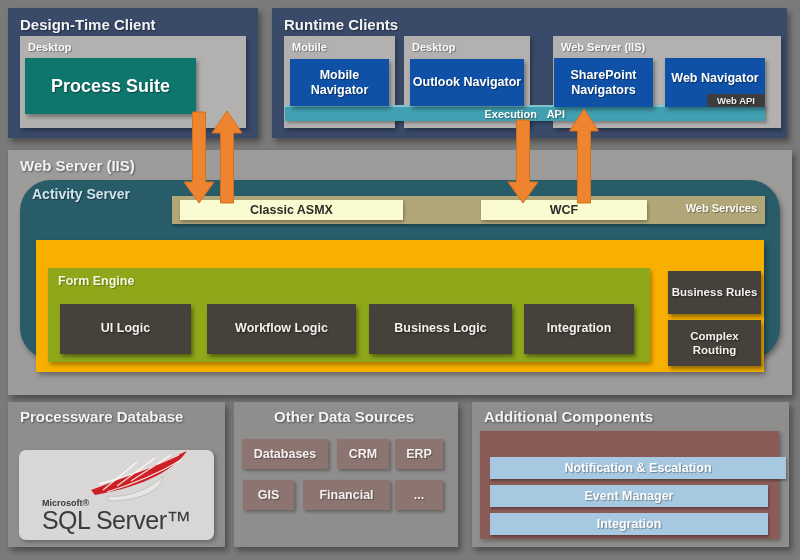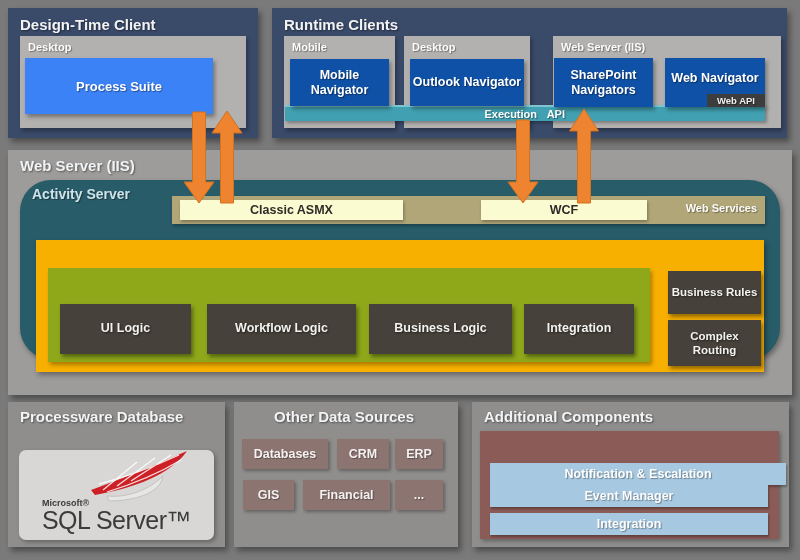--- a/index.html
+++ b/index.html
@@ -31,21 +31,21 @@
 </style>
 </head>
 <body>
 
 <div class="stage">
 
   <div class="abs navy shadow" style="left:8px;top:8px;width:250px;height:130px;">
     <div class="sec-title" style="padding:8px 0 0 12px;">Design-Time Client</div>
     <div class="abs graybox" style="left:12px;top:28px;width:226px;height:92px;">
       <div class="sub-title" style="padding:5px 0 0 8px;">Desktop</div>
-      <div class="abs" style="left:5px;top:22px;width:188px;height:56px;background:#3b82f6;color:#fff;font-weight:700;font-size:13px;display:flex;align-items:center;justify-content:center;box-shadow:2px 3px 4px rgba(0,0,0,.35);text-shadow:1px 1px 1px rgba(0,0,0,.4);">Process Suite</div>
+      <div class="abs" style="left:5px;top:22px;width:171px;height:56px;background:#0f766e;color:#fff;font-weight:700;font-size:18px;display:flex;align-items:center;justify-content:center;box-shadow:2px 3px 4px rgba(0,0,0,.35);text-shadow:1px 1px 1px rgba(0,0,0,.4);">Process Suite</div>
     </div>
   </div>
 
   <div class="abs navy shadow" style="left:272px;top:8px;width:515px;height:130px;">
     <div class="sec-title" style="padding:8px 0 0 12px;">Runtime Clients</div>
 
     <div class="abs graybox" style="left:12px;top:28px;width:111px;height:92px;">
       <div class="sub-title" style="padding:5px 0 0 8px;">Mobile</div>
       <div class="abs bluebox" style="left:6px;top:23px;width:99px;height:47px;">Mobile Navigator</div>
     </div>
@@ -77,20 +77,21 @@
 
       <div class="abs" style="left:152px;top:16px;width:593px;height:28px;background:#b1a678;box-shadow:1px 2px 3px rgba(0,0,0,.3);">
         <div class="abs paleyellow" style="left:8px;top:4px;width:223px;height:20px;">Classic ASMX</div>
         <div class="abs paleyellow" style="left:309px;top:4px;width:166px;height:20px;">WCF</div>
         <div class="abs sub-title" style="right:8px;top:6px;">Web Services</div>
       </div>
 
       <div class="abs" style="left:16px;top:60px;width:728px;height:132px;background:#f8b000;box-shadow:2px 3px 5px rgba(0,0,0,.35);">
 
         <div class="abs" style="left:12px;top:28px;width:602px;height:94px;background:#8fa81a;box-shadow:2px 3px 4px rgba(0,0,0,.3);">
+          <div style="padding:6px 0 0 10px;color:#f6f6e0;font-weight:700;font-size:12.5px;text-shadow:1px 1px 1px rgba(0,0,0,.3);">Form Engine</div>
           <div class="abs darkmod" style="left:12px;top:36px;width:131px;height:50px;">UI Logic</div>
           <div class="abs darkmod" style="left:159px;top:36px;width:149px;height:50px;">Workflow Logic</div>
           <div class="abs darkmod" style="left:321px;top:36px;width:143px;height:50px;">Business Logic</div>
           <div class="abs darkmod" style="left:476px;top:36px;width:110px;height:50px;">Integration</div>
         </div>
 
         <div class="abs darkmod" style="left:632px;top:31px;width:93px;height:43px;font-size:11.5px;">Business Rules</div>
         <div class="abs darkmod" style="left:632px;top:80px;width:93px;height:46px;font-size:11.5px;">Complex Routing</div>
       </div>
     </div>
@@ -117,21 +118,21 @@
     <div class="abs chip" style="left:103px;top:37px;width:52px;height:30px;">CRM</div>
     <div class="abs chip" style="left:161px;top:37px;width:48px;height:30px;">ERP</div>
     <div class="abs chip" style="left:9px;top:78px;width:51px;height:30px;">GIS</div>
     <div class="abs chip" style="left:69px;top:78px;width:87px;height:30px;">Financial</div>
     <div class="abs chip" style="left:161px;top:78px;width:48px;height:30px;">...</div>
   </div>
 
   <div class="abs shadow" style="left:472px;top:402px;width:317px;height:145px;background:#8f8e8d;">
     <div class="sec-title" style="padding:6px 0 0 12px;">Additional Components</div>
     <div class="abs" style="left:8px;top:29px;width:299px;height:108px;background:#8a5b57;box-shadow:2px 2px 4px rgba(0,0,0,.3);">
-      <div class="abs bluebar" style="left:10px;top:26px;width:296px;height:22px;margin-top:6px;">Notification &amp; Escalation</div>
+      <div class="abs bluebar" style="left:10px;top:26px;width:296px;height:22px;">Notification &amp; Escalation</div>
       <div class="abs bluebar" style="left:10px;top:54px;width:278px;height:22px;">Event Manager</div>
       <div class="abs bluebar" style="left:10px;top:82px;width:278px;height:22px;">Integration</div>
     </div>
   </div>
 
   <svg class="abs" style="left:0;top:0;z-index:50;pointer-events:none;" width="800" height="560" viewBox="0 0 800 560">
     <polygon points="192.5,112 205.5,112 205.5,182 214,182 199,203 184,182 192.5,182" fill="#ee8430" stroke="#d2711e" stroke-width="1"></polygon>
     <polygon points="227,111 242,133 233.5,133 233.5,203 220.5,203 220.5,133 212,133" fill="#ee8430" stroke="#d2711e" stroke-width="1"></polygon>
     <polygon points="516.5,120 529.5,120 529.5,182 538,182 523,203 508,182 516.5,182" fill="#ee8430" stroke="#d2711e" stroke-width="1"></polygon>
     <polygon points="584,109 598.5,131 590.5,131 590.5,203 577.5,203 577.5,131 569.5,131" fill="#ee8430" stroke="#d2711e" stroke-width="1"></polygon>

